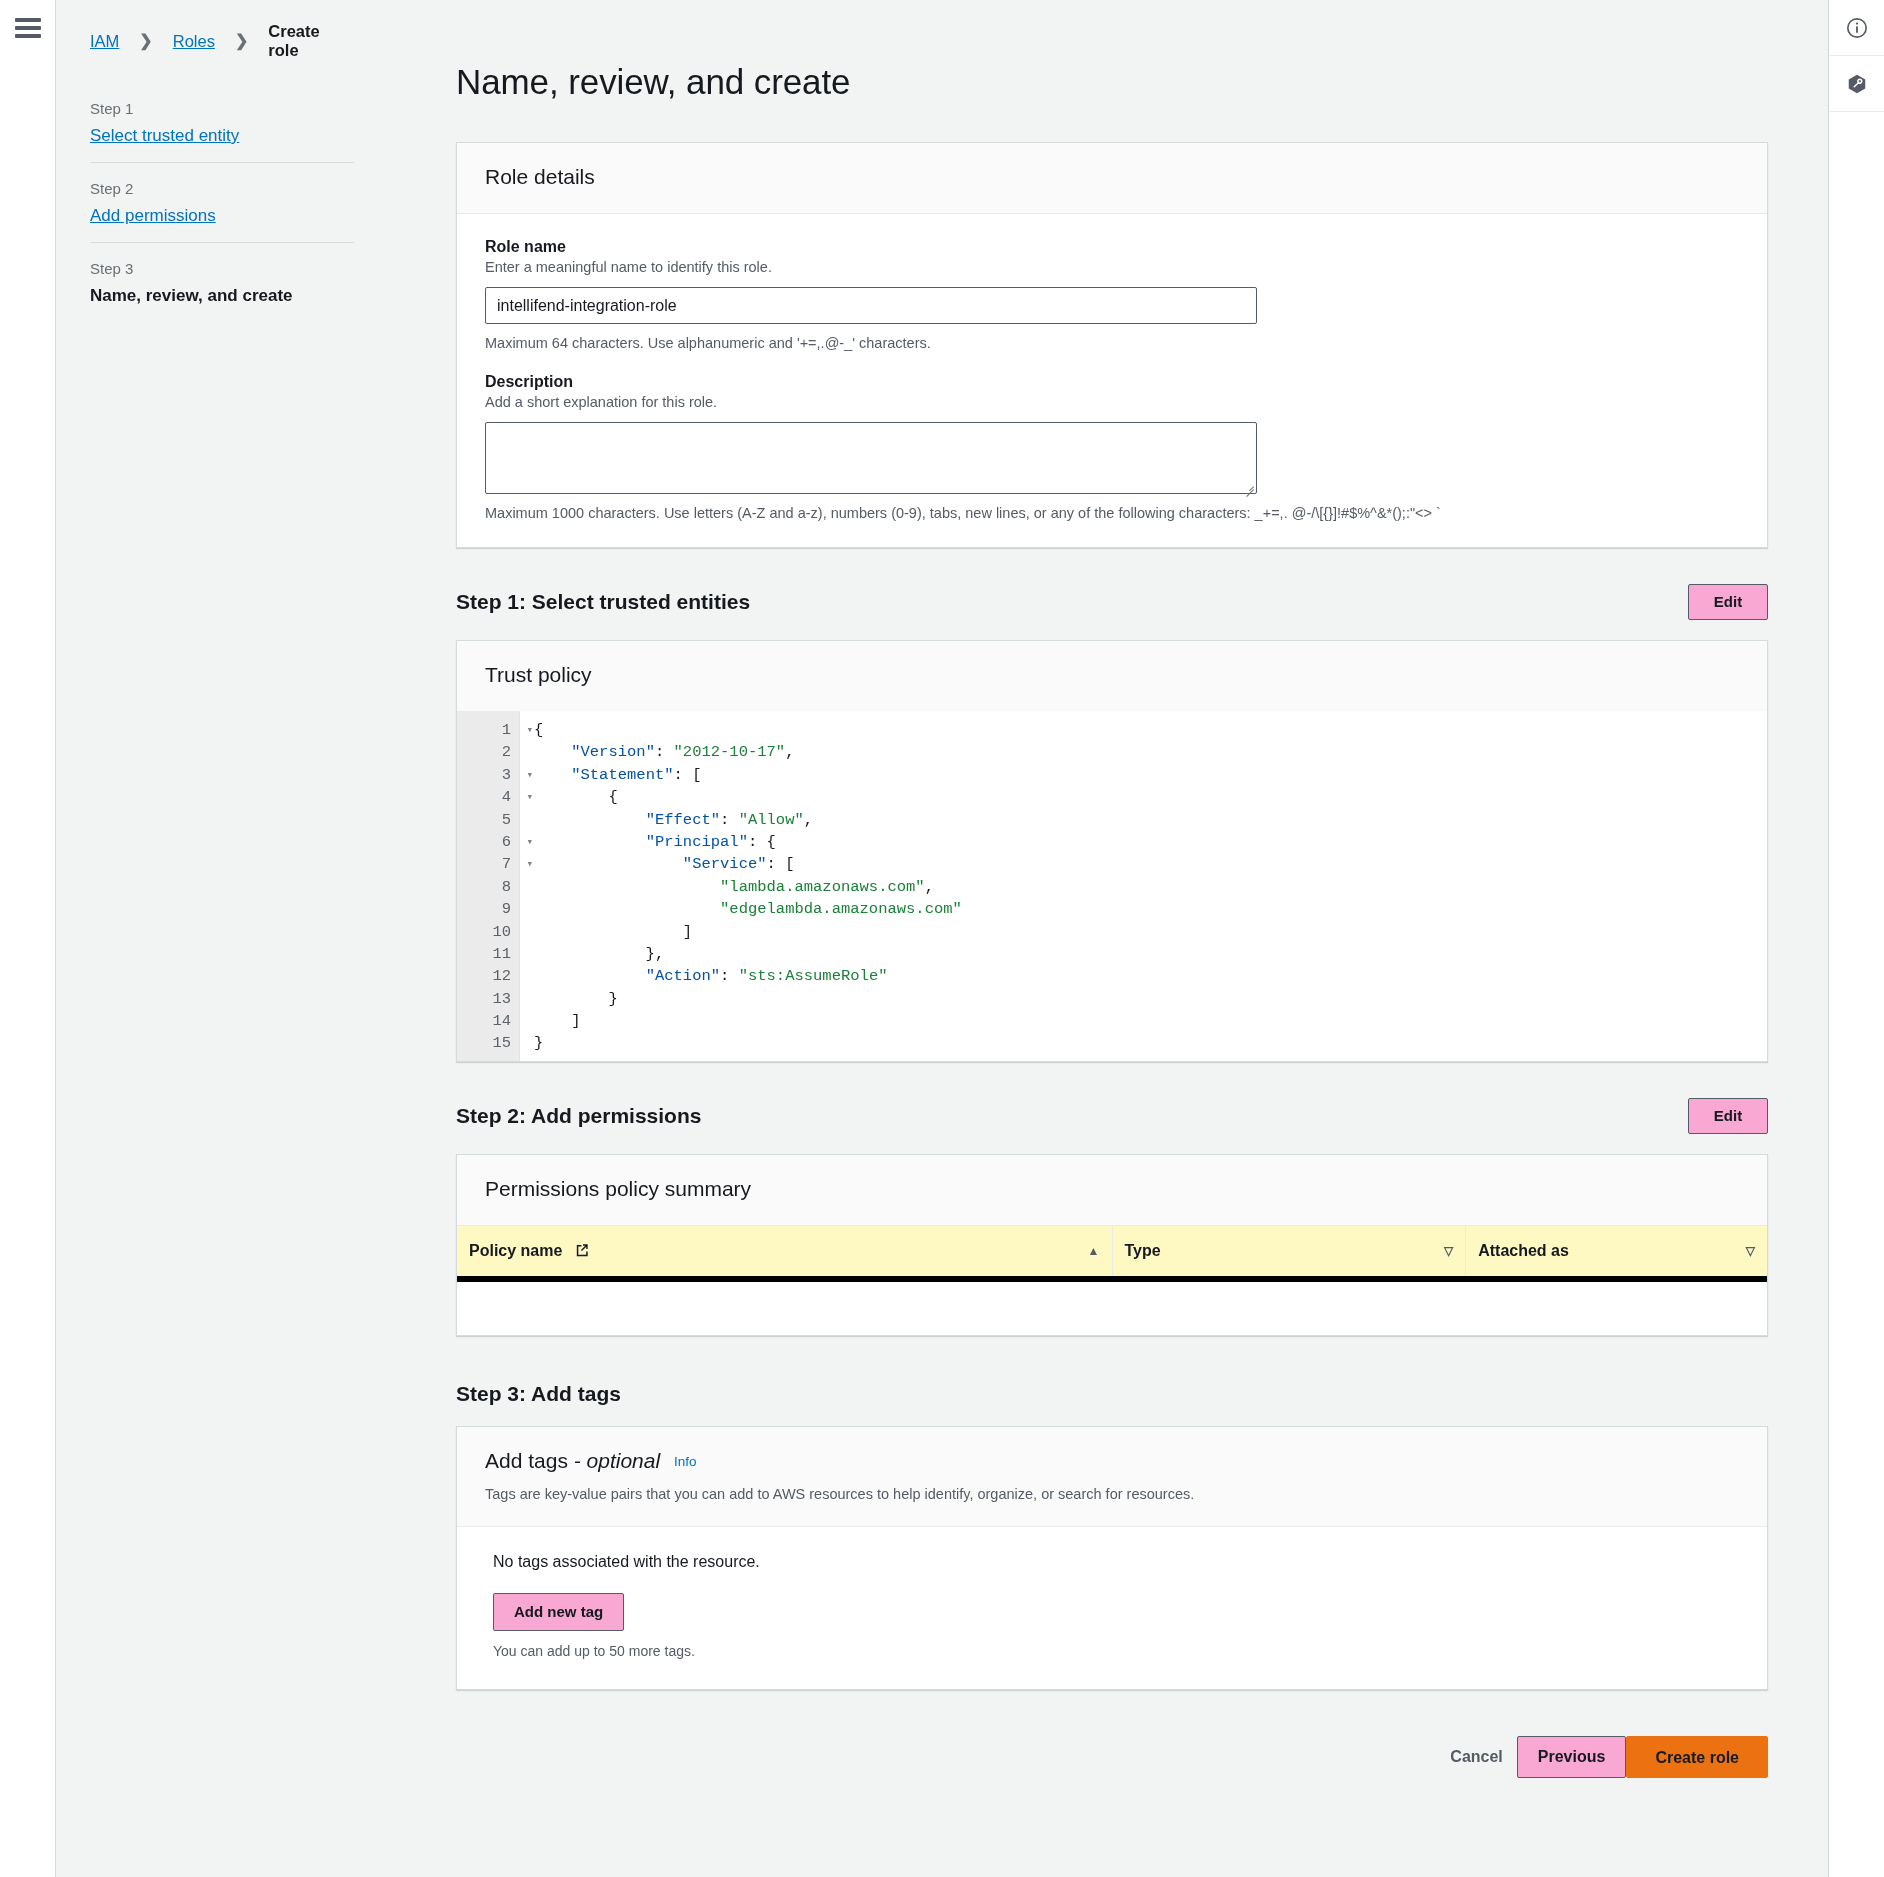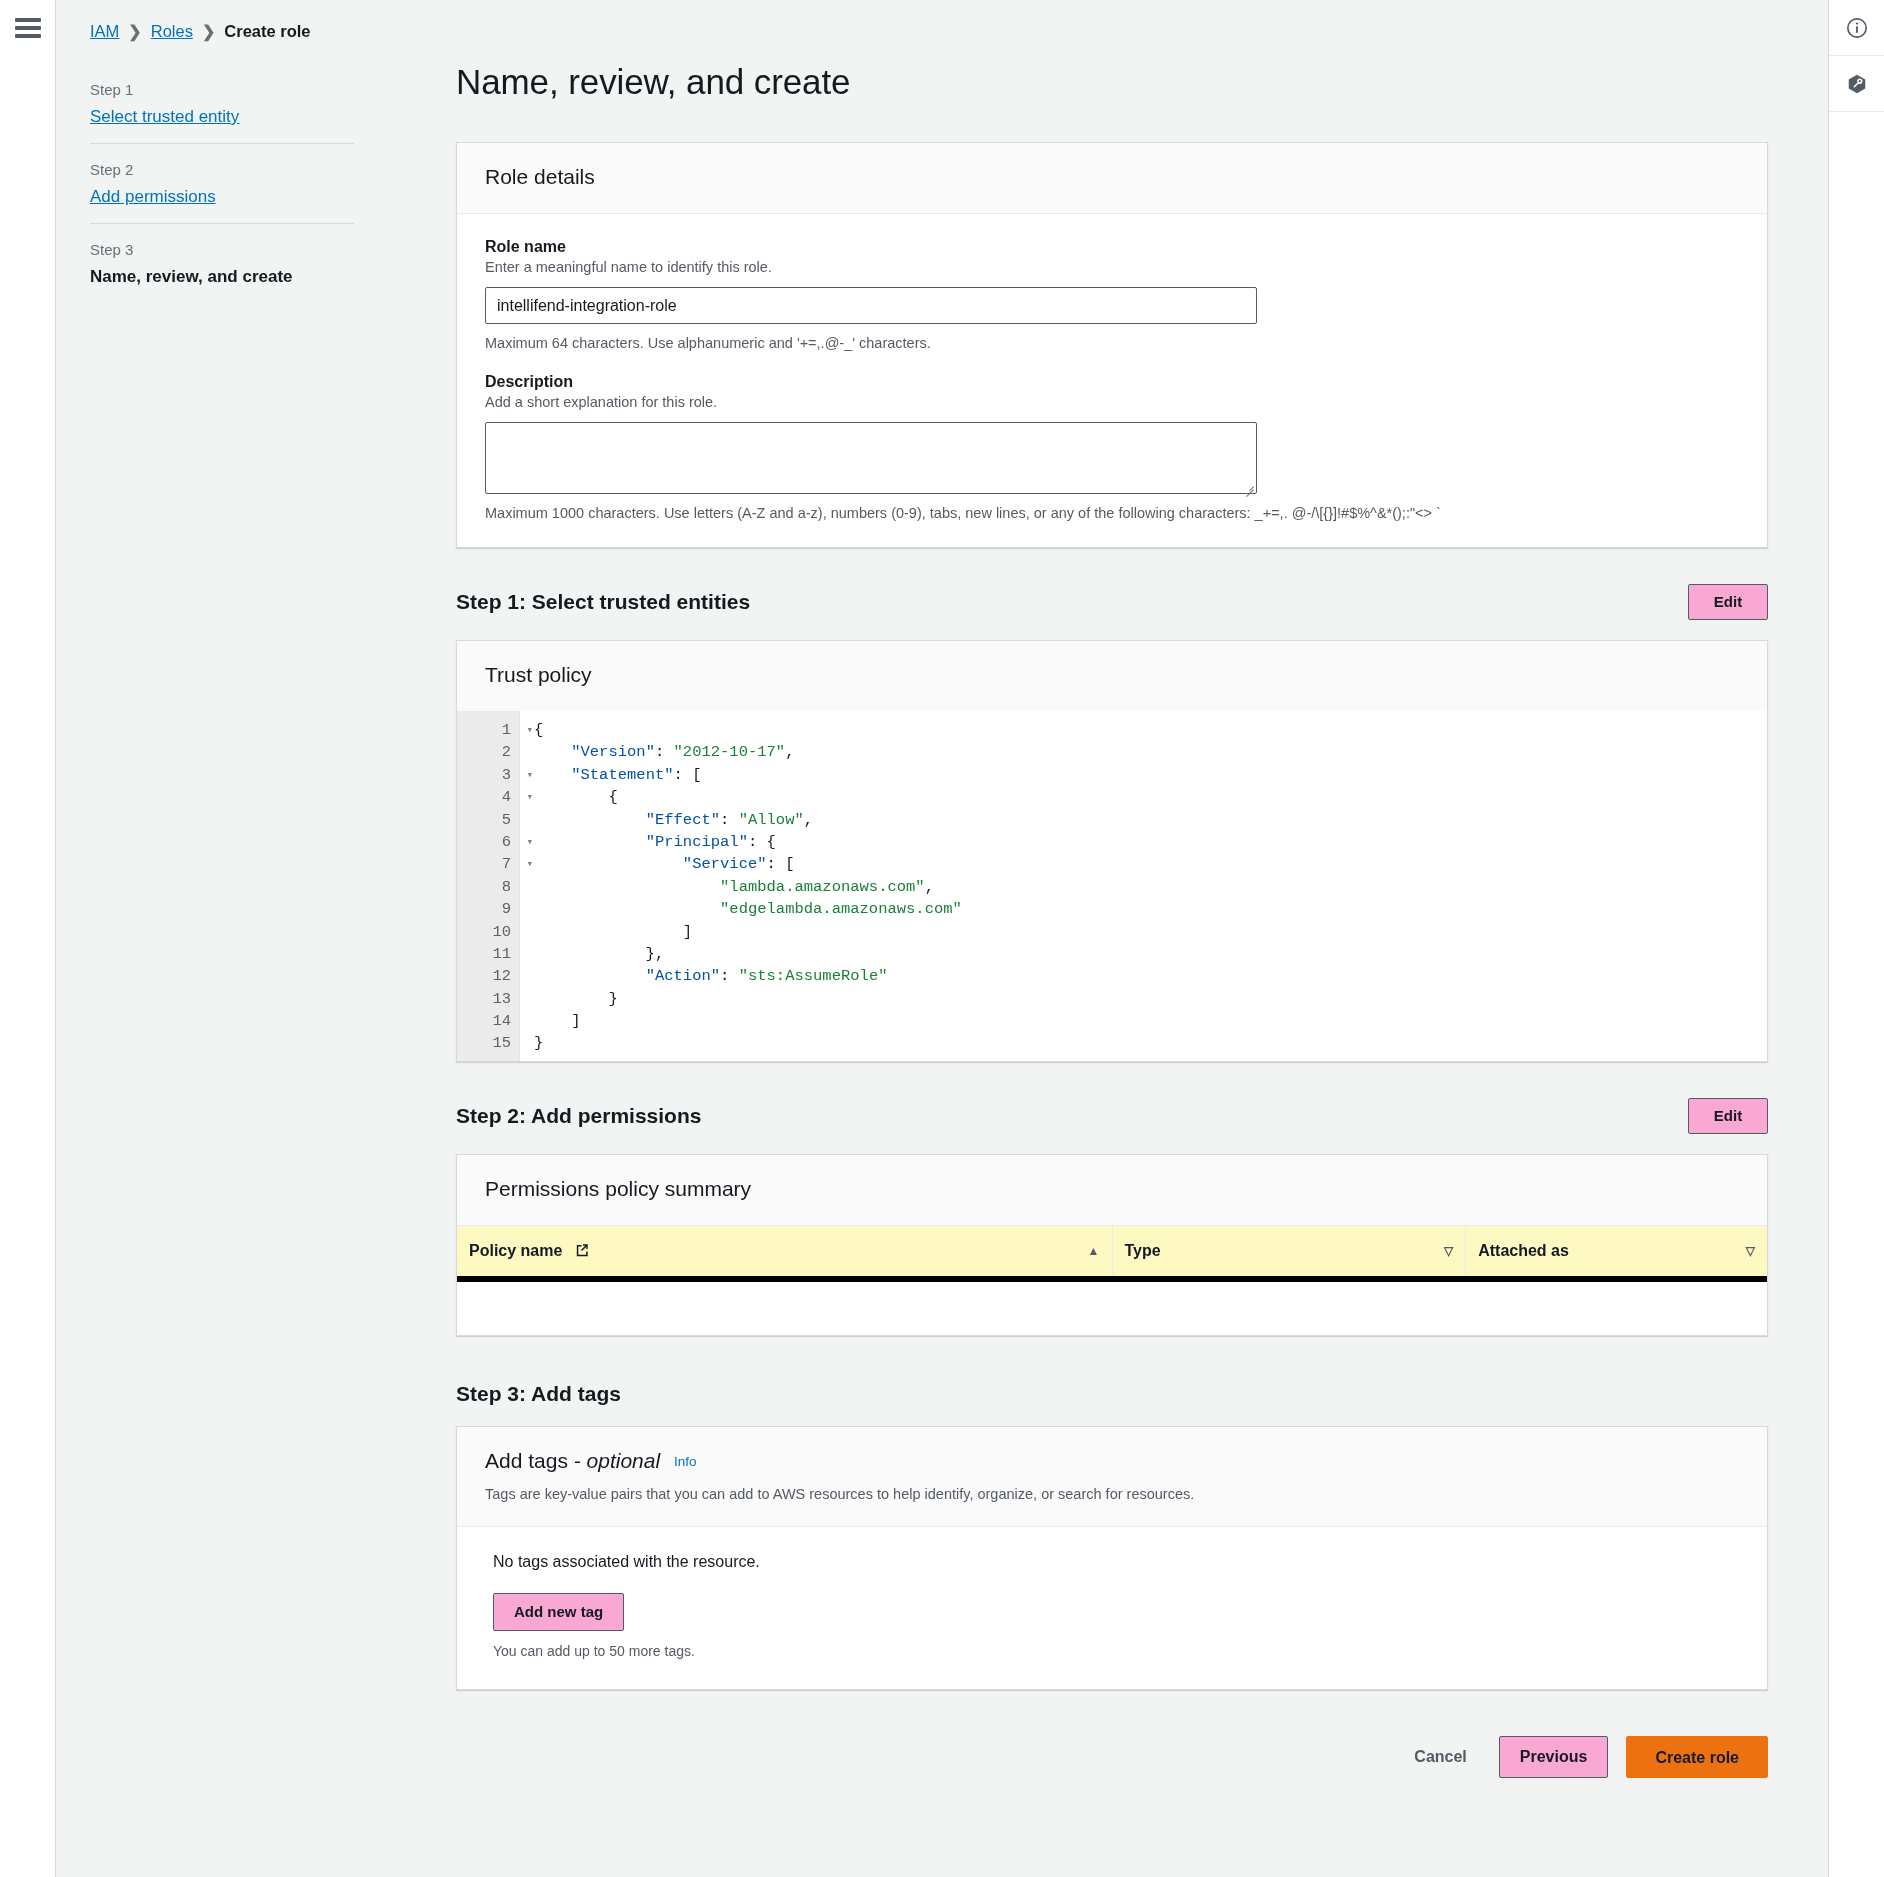--- a/index.html
+++ b/index.html
@@ -28,21 +28,21 @@
   }
   .burger { width: 26px; height: 20px; cursor: pointer; display:flex; flex-direction:column; justify-content:space-between; }
   .burger span { display:block; height:4px; background:#545b64; border-radius:1px; }
 
   
   .sidebar {
     width: 332px; min-width: 332px;
     background: #f2f3f3;
     padding: 22px 34px 0 34px;
   }
-  .breadcrumb { display:flex; align-items:center; gap:9px; font-size:16.5px; margin-bottom: 34px; }
+  .breadcrumb { display:flex; align-items:center; gap:20px; font-size:16.5px; margin-bottom: 34px; }
   .bc-link { color:#0073bb; text-decoration: underline; cursor:pointer; }
   .bc-current { color:#16191f; font-weight:700; }
   .bc-sep { color:#687078; font-size:16px; line-height:1; font-weight:600; }
 
   .step-block { padding: 6px 0 16px 0; }
   .step-block + .step-block { border-top: 1px solid #d8dadc; padding-top: 17px; }
   .step-label { font-size: 15px; color:#687078; margin-bottom: 9px; }
   .step-link { font-size: 17px; color:#0073bb; text-decoration: underline; cursor:pointer; }
   .step-current { font-size: 17px; color:#16191f; font-weight:700; }
 
@@ -139,21 +139,21 @@
   .sort { color:#545b64; font-size:12px; }
   .empty-row td { height:56px; background:#fff; }
   .ext-icon { display:inline-block; width:15px; height:15px; margin-left:7px; vertical-align:-2px; }
 
   
   .tag-empty { font-size:16px; color:#16191f; margin-bottom: 22px; }
   .btn-addtag { height:38px; line-height:36px; padding:0 20px; }
   .tag-hint { font-size:14px; color:#545b64; margin-top:12px; }
 
   
-  .footer { display:flex; align-items:center; justify-content:flex-end; gap:18px; padding: 10px 0 40px 0; }
+  .footer { display:flex; align-items:center; justify-content:flex-end; padding: 10px 0 40px 0; }
   .link-btn { font-size:16px; font-weight:700; color:#545b64; background:none; border:none; cursor:pointer; padding: 0 14px; font-family:"Liberation Sans", sans-serif; }
   .btn-prev { height:42px; line-height:40px; padding:0 20px; font-size:16px; }
   .btn-create { height:42px; line-height:42px; padding:0 28px; font-size:16px; font-weight:700; background:#ec7211; border:1px solid #ec7211; color:#16191f; border-radius:2px; cursor:pointer; font-family:"Liberation Sans", sans-serif; }
 
   
   .right-rail {
     width: 56px; min-width:56px;
     background:#ffffff; border-left:1px solid #d5dbdb;
     display:flex; flex-direction:column; align-items:center;
   }

